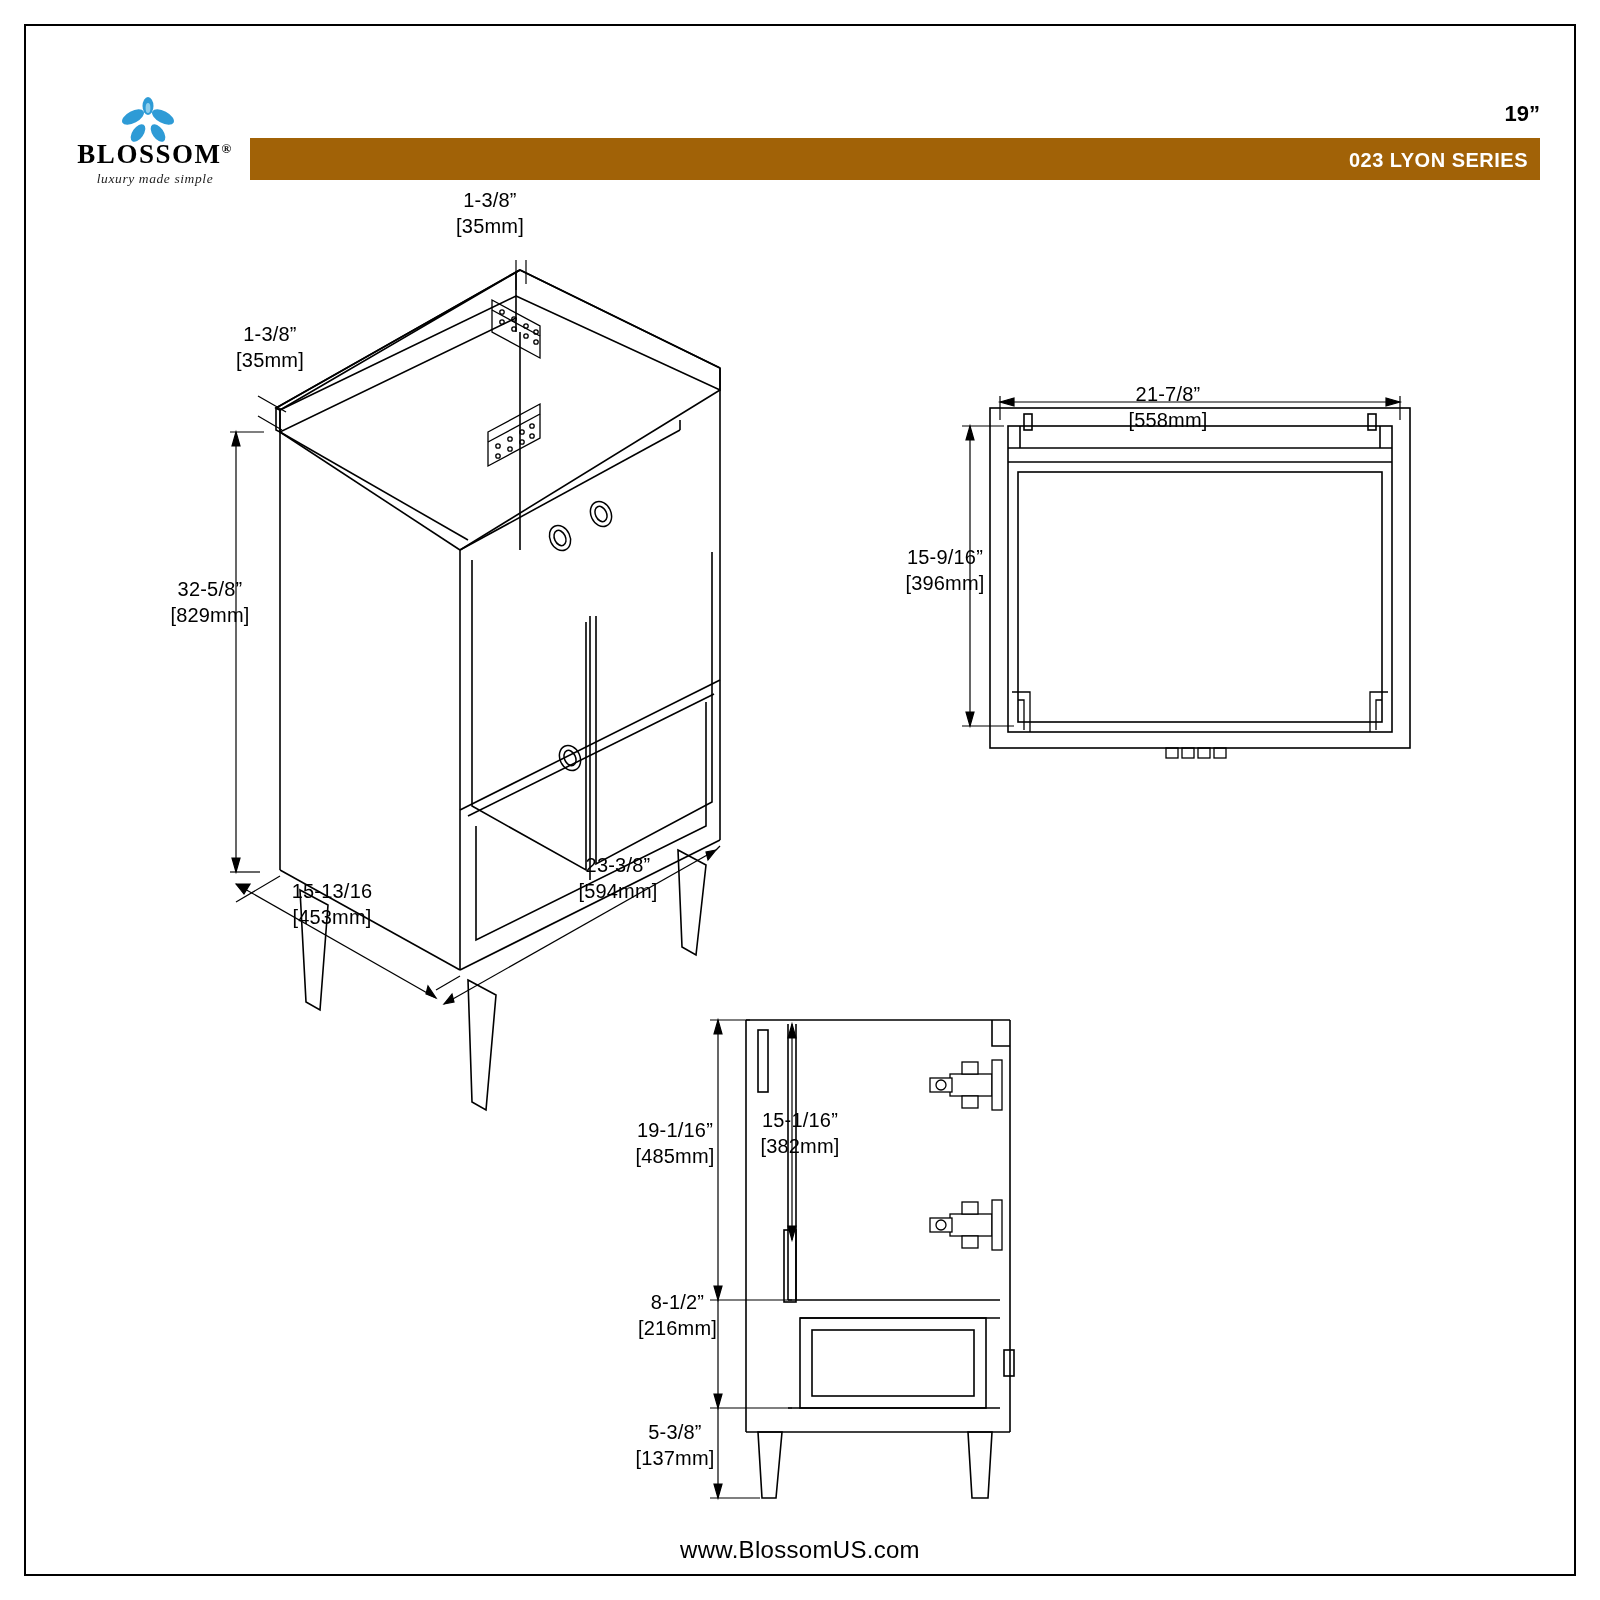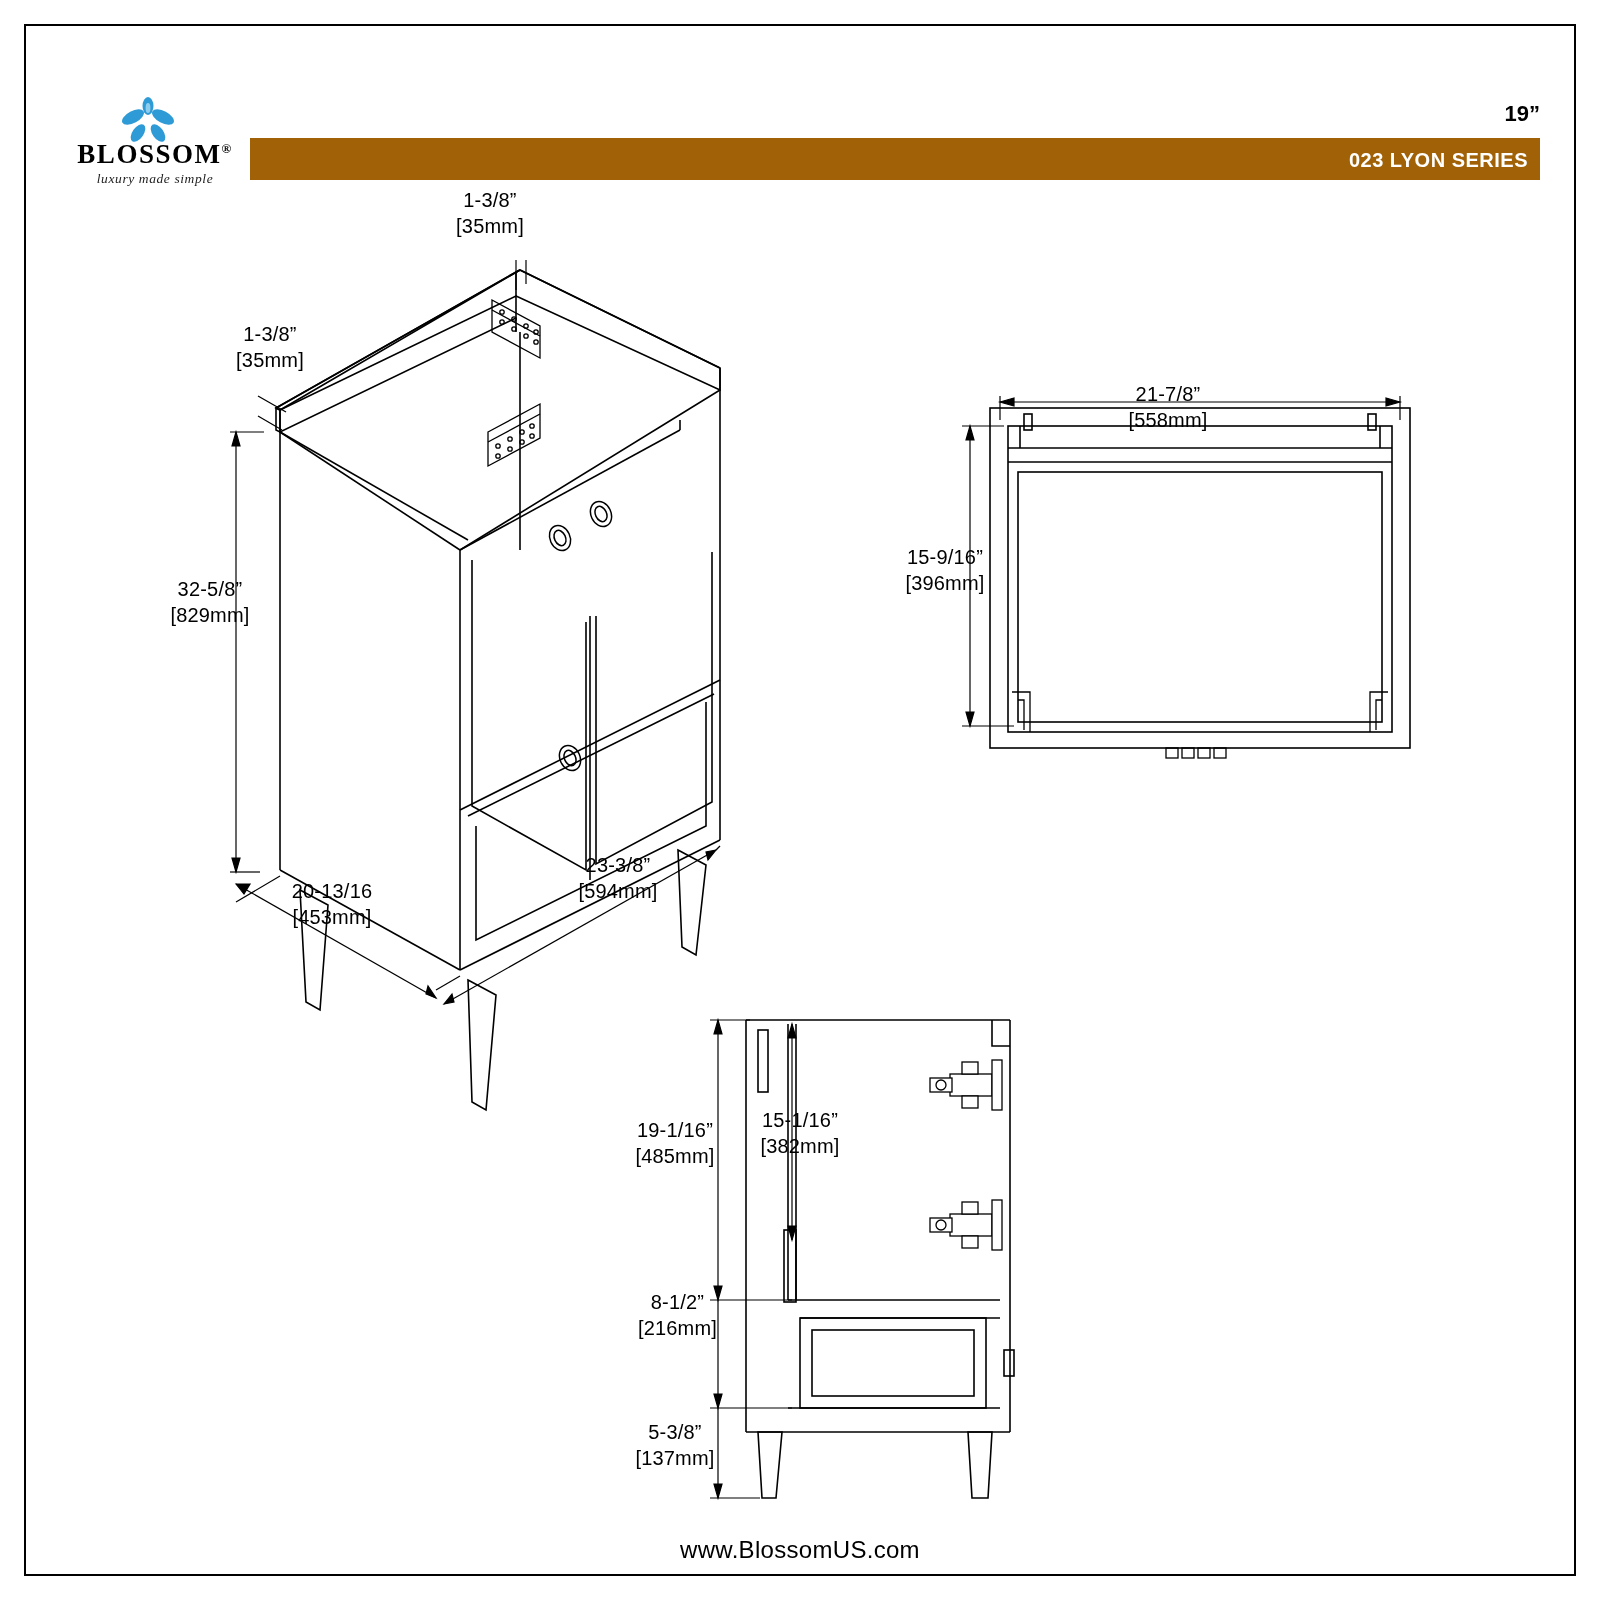--- a/index.html
+++ b/index.html
@@ -261,21 +261,21 @@
 
 <div class="dim" style="left:400px; top:188px; width:180px;"><span>1-3/8”</span>
 <span>[35mm]</span></div>
 
 <div class="dim" style="left:180px; top:322px; width:180px;"><span>1-3/8”</span>
 <span>[35mm]</span></div>
 
 <div class="dim" style="left:140px; top:577px; width:140px;"><span>32-5/8”</span>
 <span>[829mm]</span></div>
 
-<div class="dim" style="left:252px; top:879px; width:160px;"><span>20-13/16</span>
+<div class="dim" style="left:252px; top:879px; width:160px;"><span>15-13/16</span>
 <span>[453mm]</span></div>
 
 <div class="dim" style="left:528px; top:853px; width:180px;"><span>23-3/8”</span>
 <span>[594mm]</span></div>
 
 <svg class="draw" style="left:960px; top:380px;" width="480" height="400" viewBox="0 0 480 400">
   <g fill="none" stroke="#000" stroke-width="1.6">
 
     <rect x="30" y="28" width="420" height="340"></rect>
 

